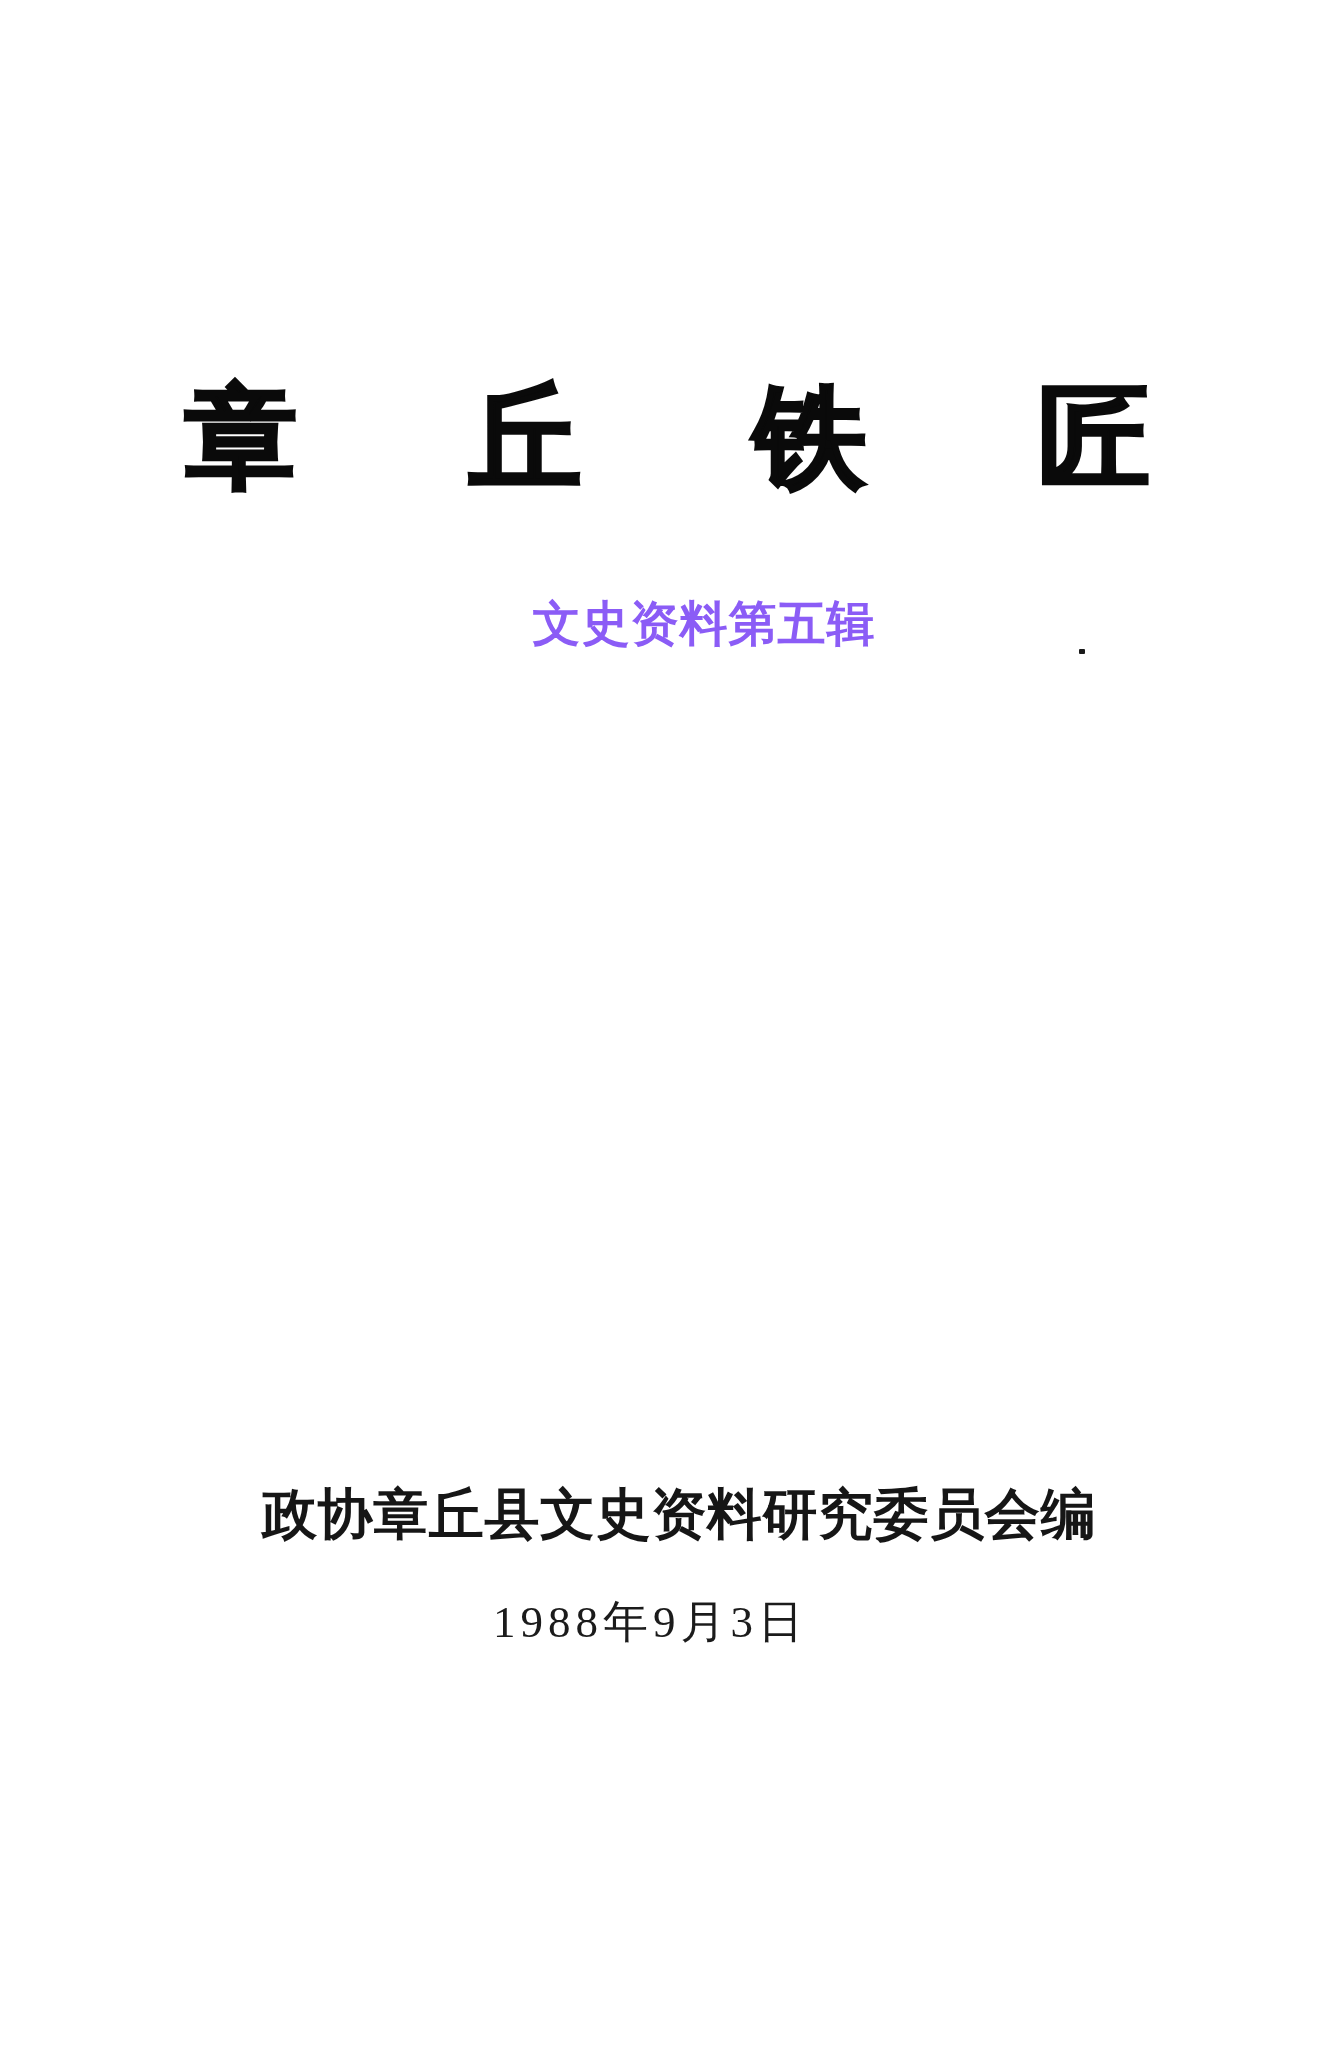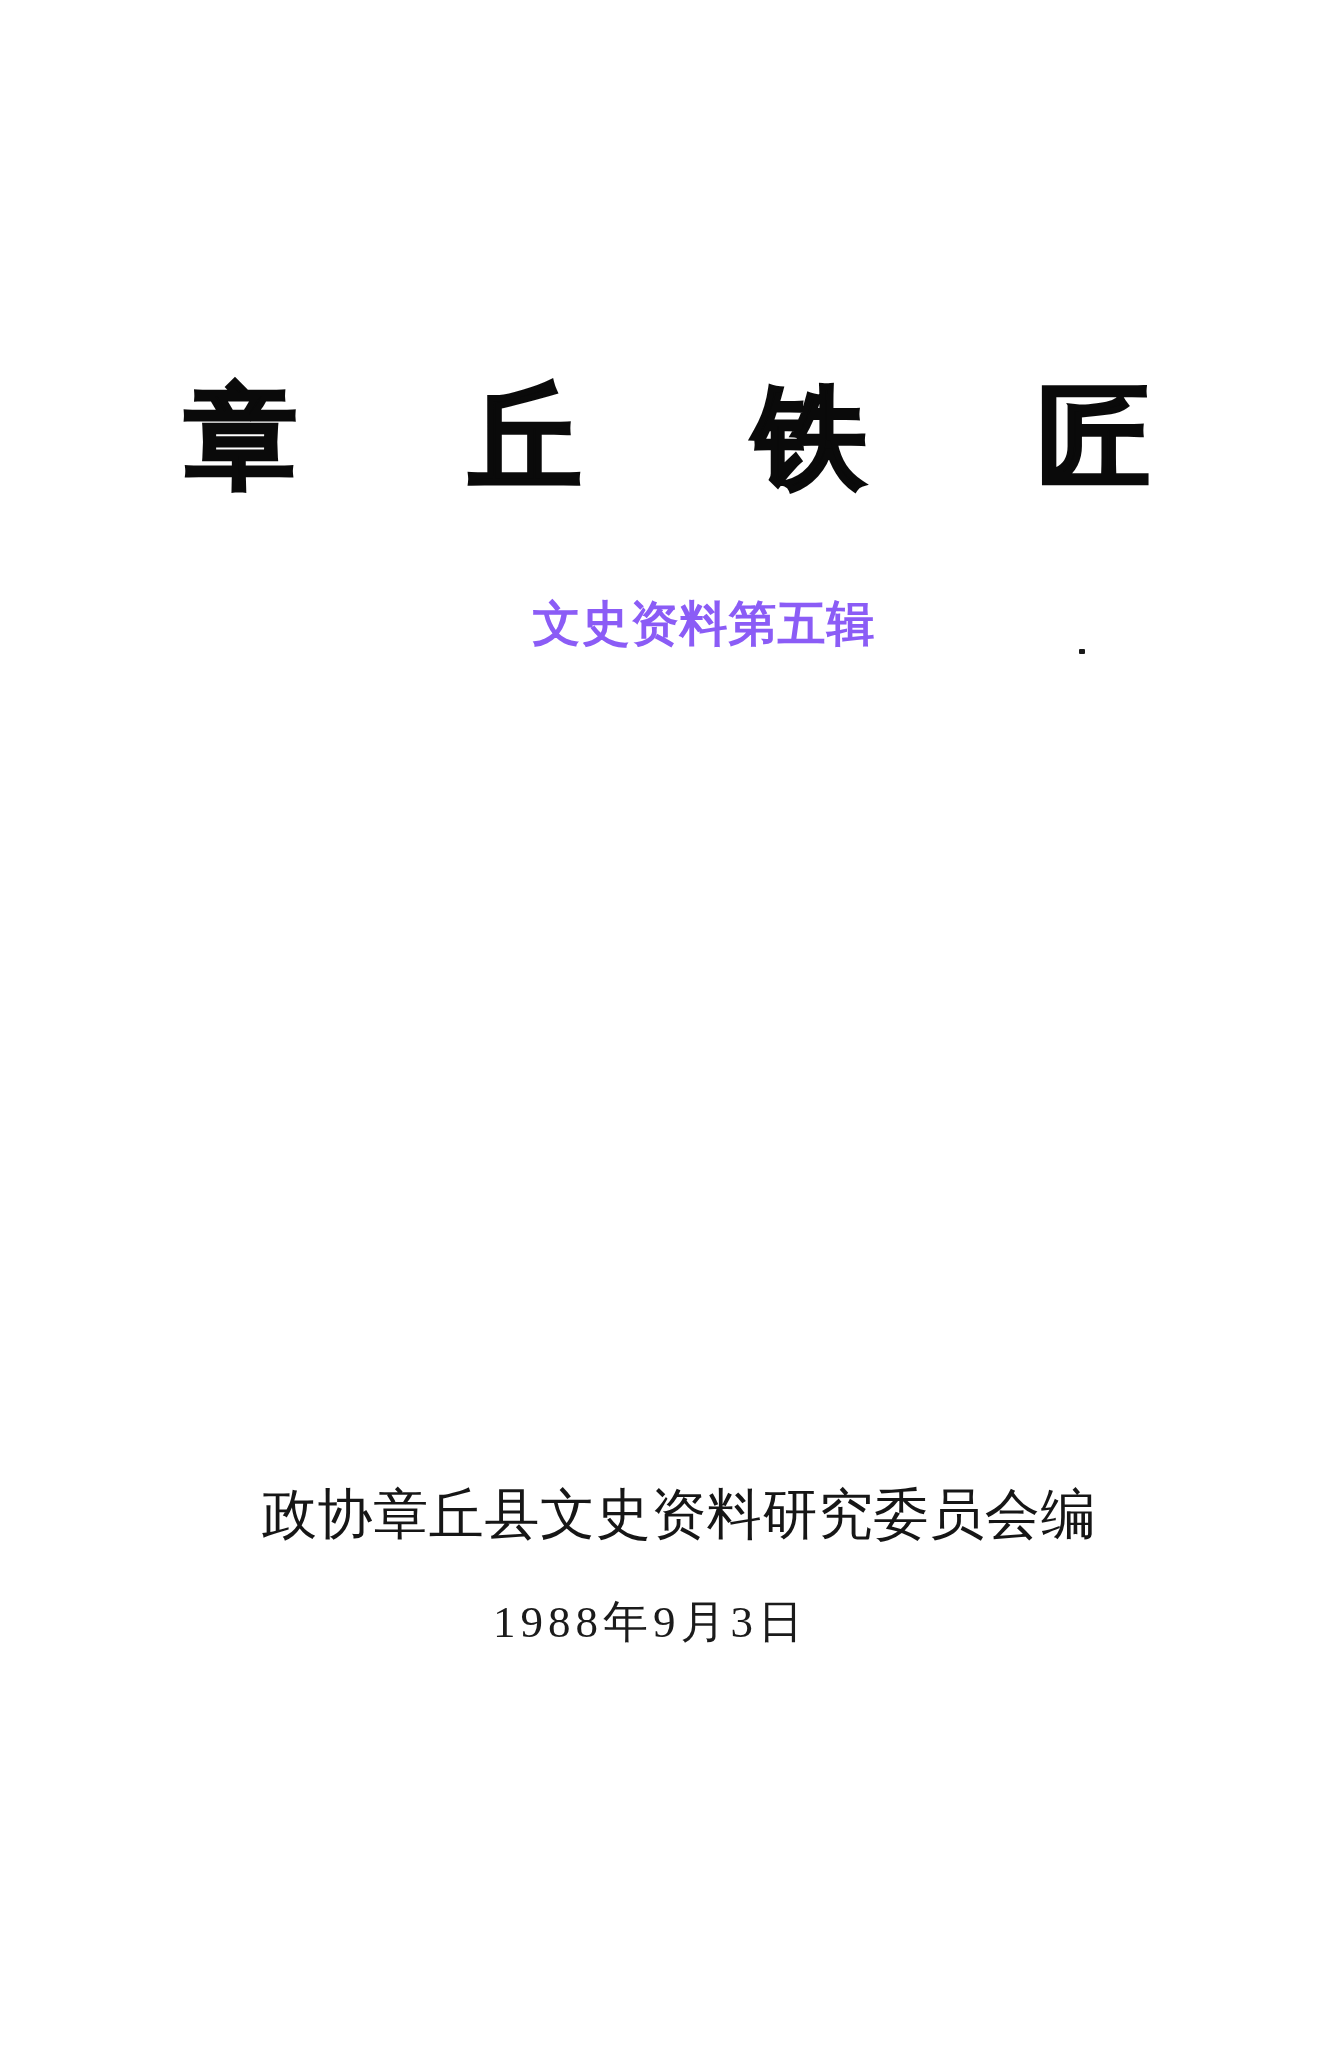--- a/index.html
+++ b/index.html
@@ -61,21 +61,21 @@
     background: #1a1a1a;
     border-radius: 1px;
   }
   
   .publisher {
     position: absolute;
     top: 1482px;
     left: 262px;
     width: 840px;
     font-family: "Liberation Serif", serif;
-    font-weight: 400;
+    font-weight: 700;
     font-size: 55px;
     line-height: 1.2;
     letter-spacing: 0.6px;
     white-space: nowrap;
     color: #161616;
   }
   
   .date-line {
     position: absolute;
     top: 1598px;

